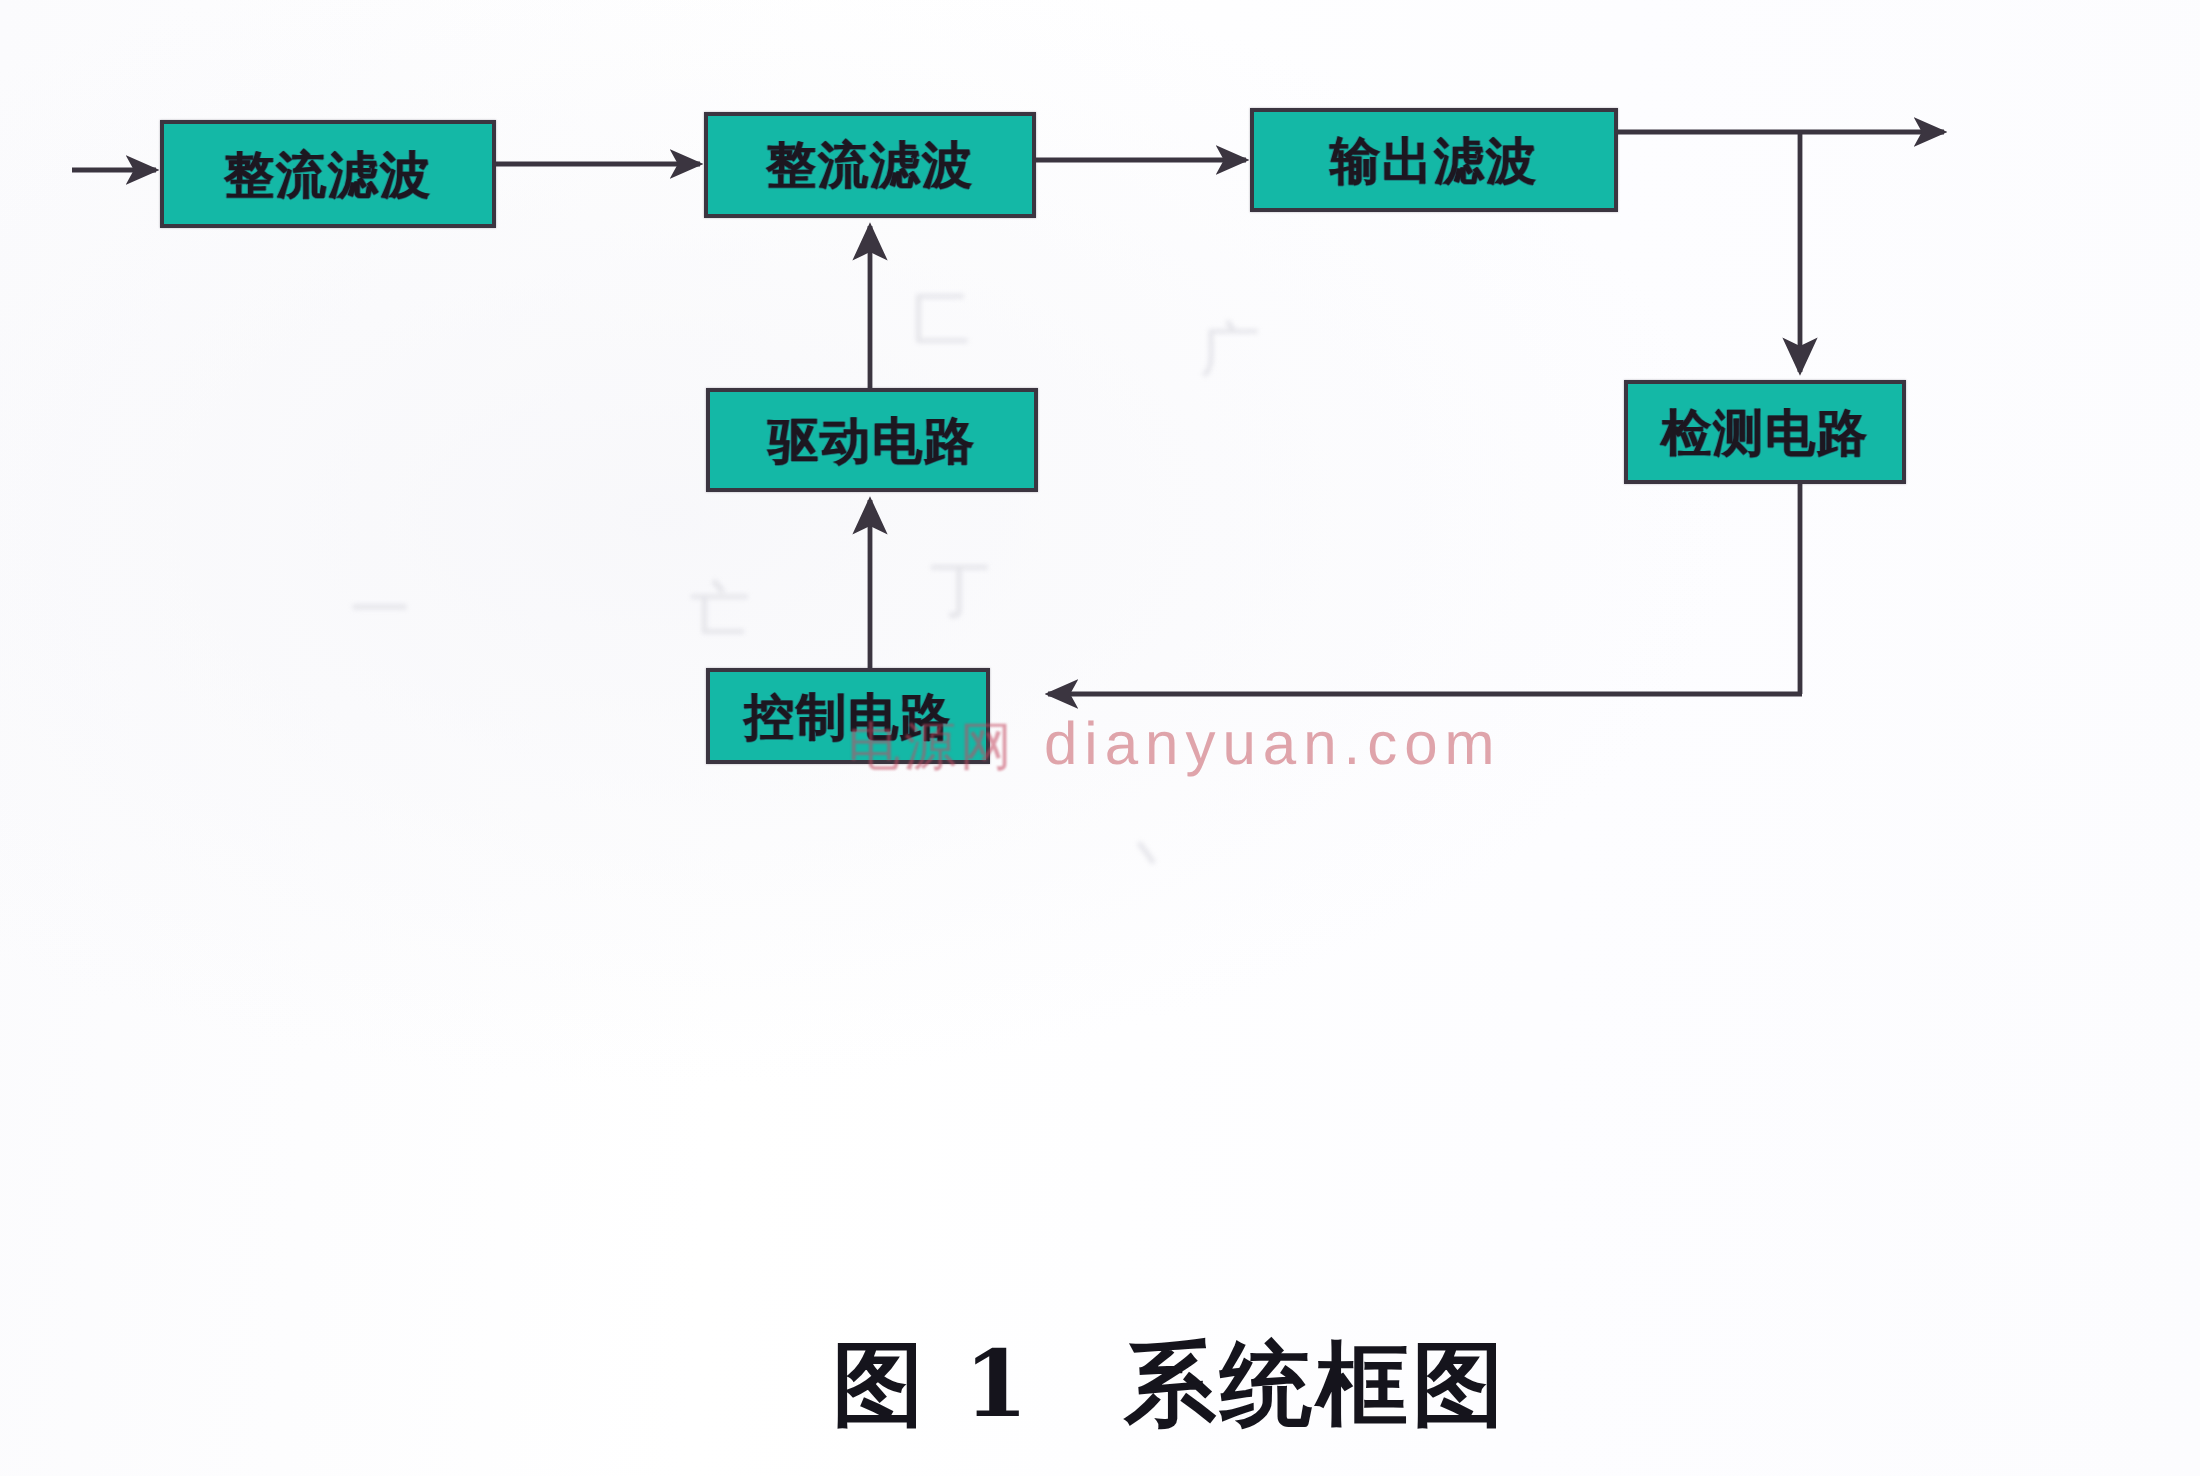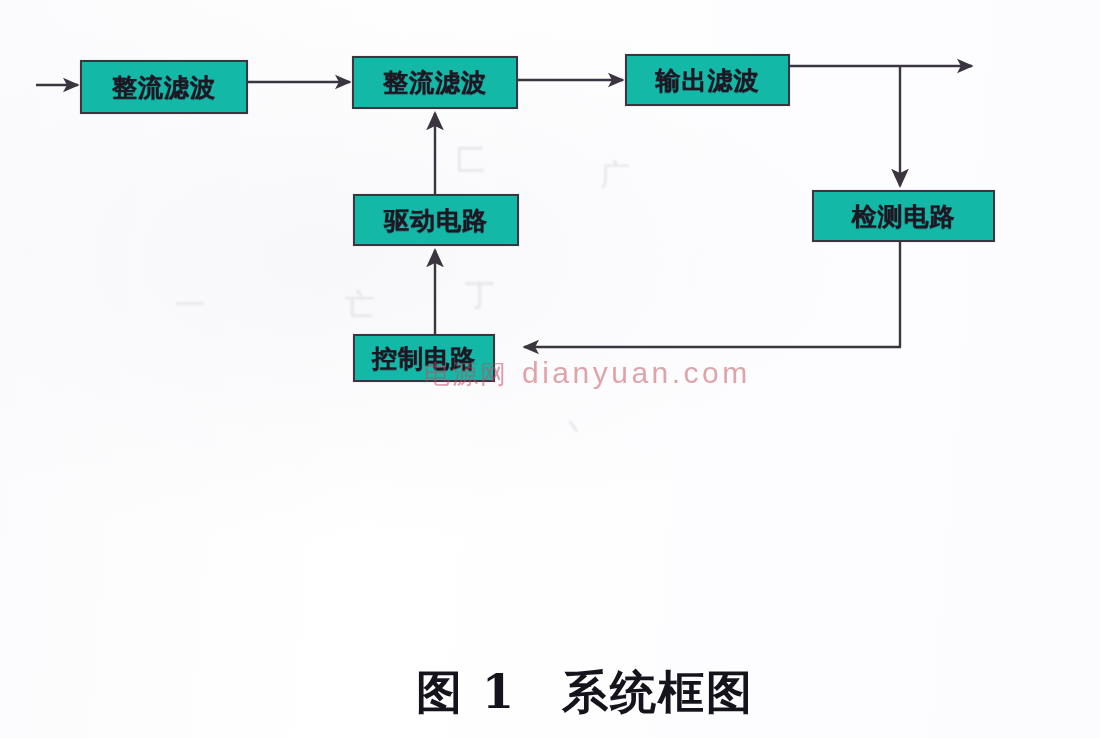--- a/index.html
+++ b/index.html
@@ -55,23 +55,23 @@
     white-space: nowrap;
     text-shadow:
        0.5px 0 0 rgba(40,30,55,0.55),
       -0.5px 0 0 rgba(70,55,85,0.35),
        0 0.5px 0 rgba(35,25,50,0.4);
     filter: blur(0.28px);
   }
   
   #box-rectifier   { left: 80px;  top: 60px;  width: 168px; height: 54px; }
   #box-inverter    { left: 352px; top: 56px;  width: 166px; height: 53px; }
-  #box-outfilter   { left: 625px; top: 54px;  width: 165px; height: 52px; }
+  #box-outfilter   { left: 625px; top: 54px;  width: 184px; height: 52px; }
   #box-drive       { left: 353px; top: 194px; width: 166px; height: 52px; }
-  #box-detect      { left: 812px; top: 190px; width: 183px; height: 52px; }
+  #box-detect      { left: 812px; top: 190px; width: 141px; height: 52px; }
   #box-control     { left: 353px; top: 334px; width: 142px; height: 48px; }
 
   #caption {
     position: absolute;
     left: 0;
     top: 662px;
     width: 1100px;
     text-align: center;
     font-family: "DejaVu Serif", "Liberation Serif", serif;
     font-weight: 700;

